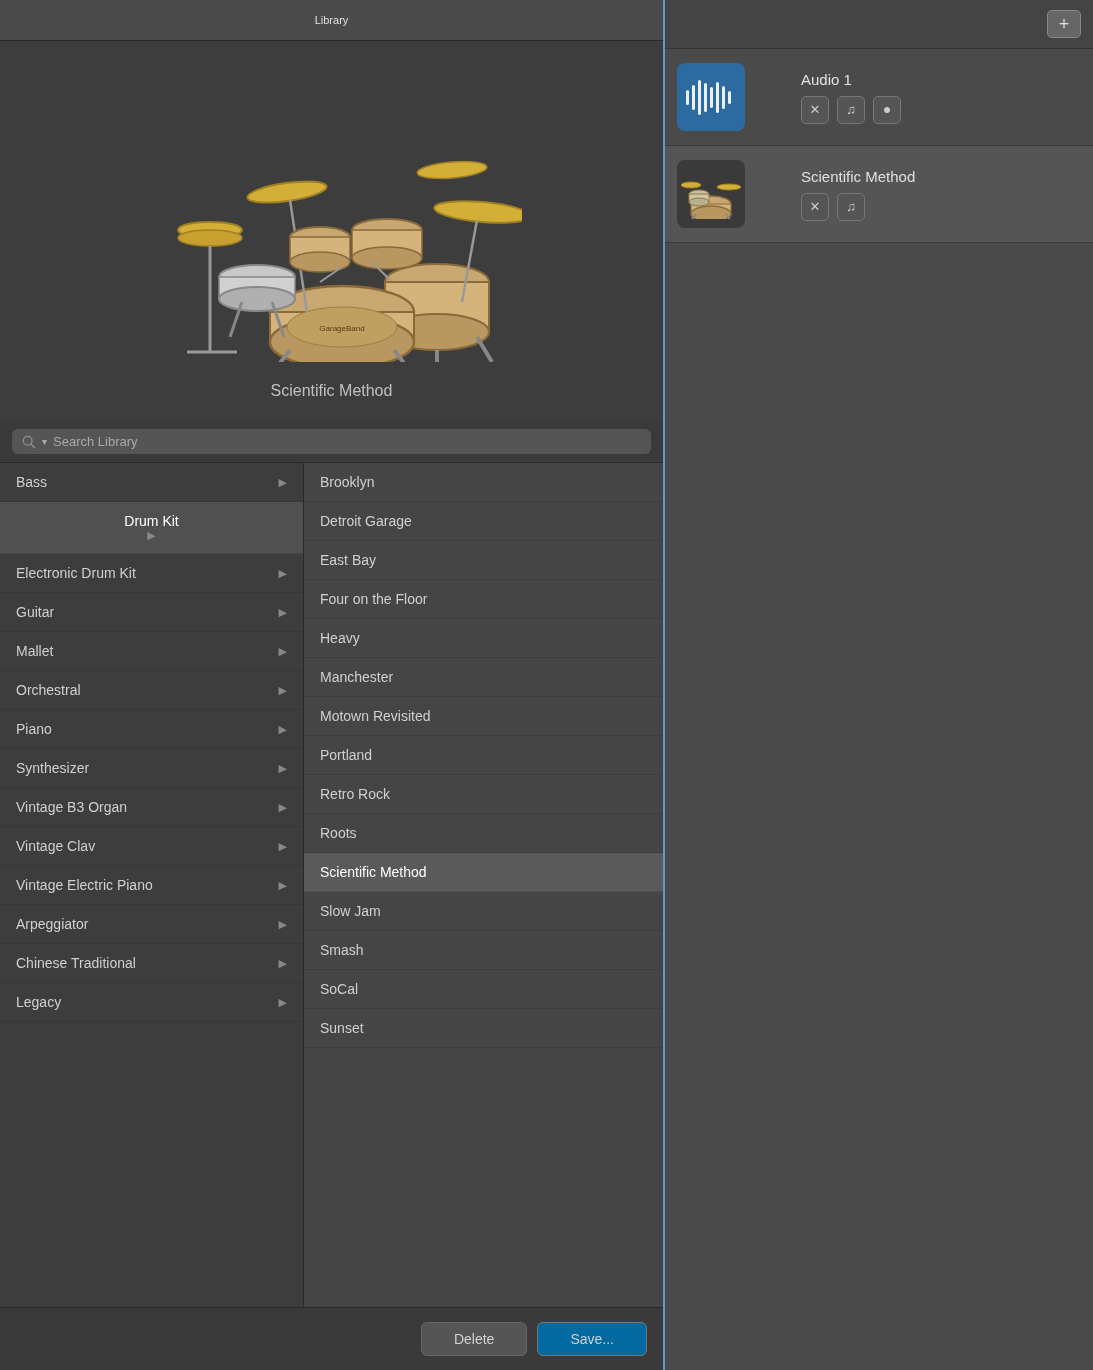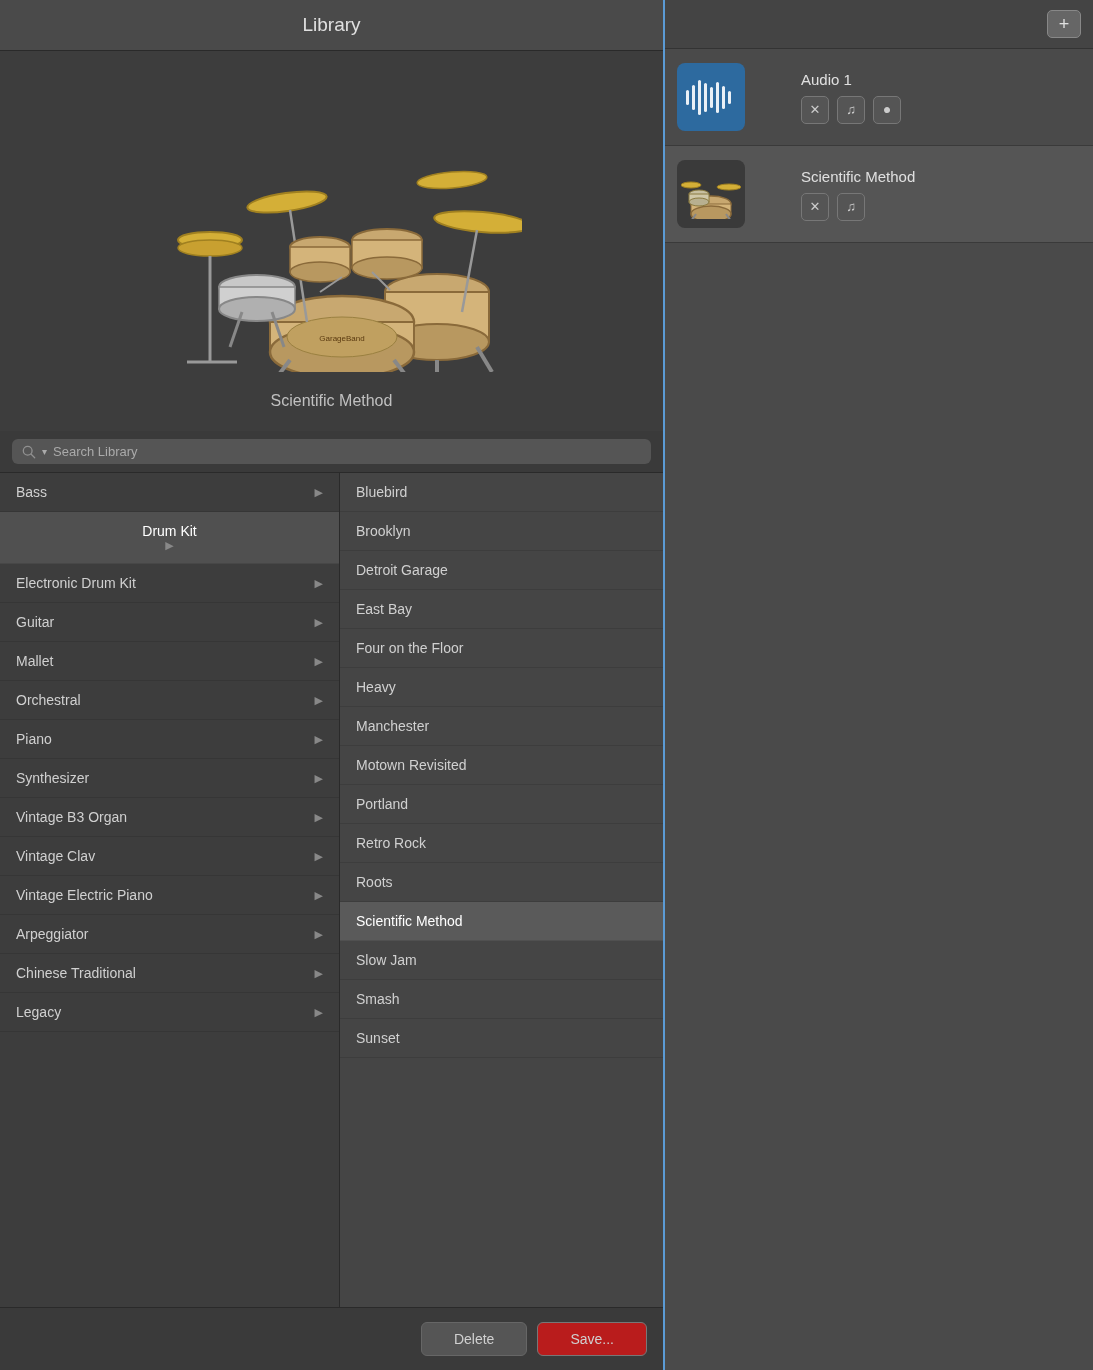--- a/index.html
+++ b/index.html
@@ -21,21 +21,21 @@
       display: flex;
       flex-direction: column;
       border-right: 2px solid #5b9bd5;
     }
 
     
     .library-header {
       background: #4a4a4a;
       text-align: center;
       padding: 14px;
-      font-size: 19px;
+      font-size: 11px;
       color: #e0e0e0;
       border-bottom: 1px solid #2a2a2a;
       flex-shrink: 0;
     }
 
     
     .drum-image-area {
       background: #3d3d3d;
       display: flex;
       flex-direction: column;
@@ -112,21 +112,21 @@
 
     
     .lists-area {
       display: flex;
       flex: 1;
       overflow: hidden;
     }
 
     
     .category-list {
-      width: 340px;
+      width: 304px;
       background: #3d3d3d;
       border-right: 1px solid #2a2a2a;
       overflow-y: auto;
       flex-shrink: 0;
     }
 
     .category-list::-webkit-scrollbar {
       width: 6px;
     }
     .category-list::-webkit-scrollbar-track {
@@ -205,21 +205,21 @@
       padding: 8px 32px;
       border-radius: 6px;
       font-size: 14px;
       cursor: pointer;
       border: 1px solid #666;
       color: #d0d0d0;
       background: #555;
     }
 
     .btn-save {
-      background: #b91c1c;
+      background: #0369a1;
       border-color: #777;
     }
 
     
     .right-panel {
       flex: 1;
       background: #4a4a4a;
       display: flex;
       flex-direction: column;
     }
@@ -465,34 +465,34 @@
           <span>Chinese Traditional</span>
           <span class="chevron-right">▶</span>
         </div>
         <div class="category-item">
           <span>Legacy</span>
           <span class="chevron-right">▶</span>
         </div>
       </div>
 
     <div class="subcategory-list" id="subcategory-list">
-        <div class="subcategory-item"><span>Bluebird</span></div>
         <div class="subcategory-item"><span>Brooklyn</span></div>
         <div class="subcategory-item"><span>Detroit Garage</span></div>
         <div class="subcategory-item"><span>East Bay</span></div>
         <div class="subcategory-item"><span>Four on the Floor</span></div>
         <div class="subcategory-item"><span>Heavy</span></div>
         <div class="subcategory-item"><span>Manchester</span></div>
         <div class="subcategory-item"><span>Motown Revisited</span></div>
         <div class="subcategory-item"><span>Portland</span></div>
         <div class="subcategory-item"><span>Retro Rock</span></div>
         <div class="subcategory-item"><span>Roots</span></div>
         <div class="subcategory-item active"><span>Scientific Method</span></div>
         <div class="subcategory-item"><span>Slow Jam</span></div>
         <div class="subcategory-item"><span>Smash</span></div>
+        <div class="subcategory-item"><span>SoCal</span></div>
         <div class="subcategory-item"><span>Sunset</span></div>
       </div>
   </div>
 
   <div class="bottom-buttons">
     <button class="btn">Delete</button>
     <button class="btn btn-save">Save...</button>
   </div>
 </div>
 

